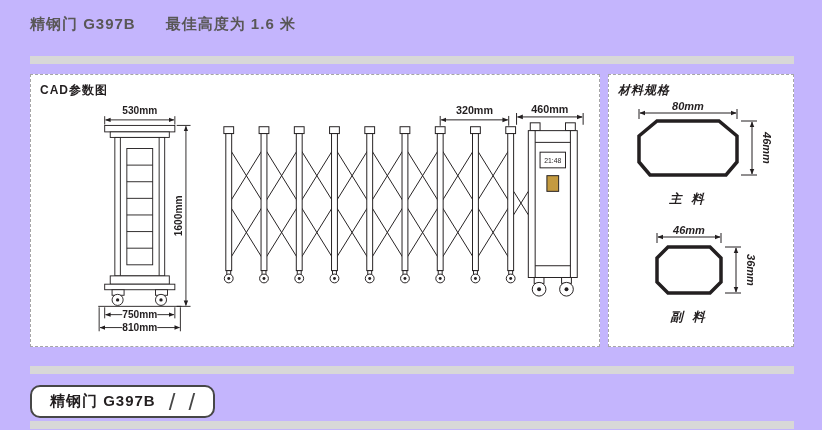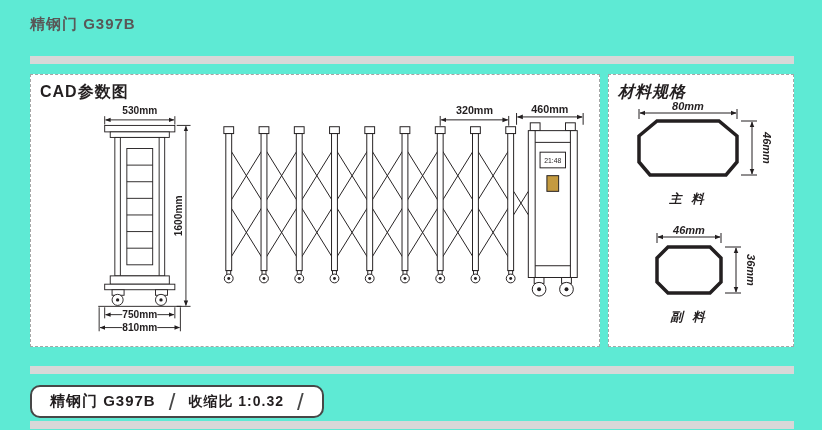--- a/index.html
+++ b/index.html
@@ -1,39 +1,39 @@
 <!DOCTYPE html>
 <html><head>
 <meta charset="utf-8">
 <style>
   * { margin:0; padding:0; box-sizing:border-box; }
   html,body { background:#ffffff; }
   body {
     width:822px; height:430px; position:relative; overflow:hidden;
     font-family:"Liberation Sans", sans-serif; color:#231f20;
   }
-  .page { position:absolute; inset:0; background:#5eead4; }
+  .page { position:absolute; inset:0; background:#c4b5fd; }
 
   .title-row {
     position:absolute; left:30px; top:15px;
     display:flex; align-items:baseline; gap:30px;
     font-size:15px; font-weight:bold; letter-spacing:1px; color:#595757;
   }
 
   .bar { position:absolute; left:30px; width:764px; height:8px; background:#d8d8d8; }
   .bar.b1 { top:56px; }
   .bar.b2 { top:366px; }
   .bar.b3 { top:421px; }
 
   .panel { position:absolute; top:74px; height:273px; border:1px dashed #a6a6a6; background:#fff; }
   .panel.cad { left:30px;  width:570px; }
   .panel.mat { left:608px; width:186px;font-style:italic; }
   .panel-title {
     position:absolute; left:9px; top:7px;
-    font-size:16px; font-weight:bold; color:#231f20; letter-spacing:1px;
+    font-size:12px; font-weight:bold; color:#231f20; letter-spacing:1px;
   }
 
   .drawing { position:absolute; }
   .post-drawing { left:58px;  top:30px; }
   .gate-drawing { left:186px; top:28px; }
   .main-profile { left:16px;  top:26px; }
   .sub-profile  { left:16px;  top:150px; }
 
   svg text { font-family:"Liberation Sans", sans-serif; }
   .dim    { font-size:11px; font-weight:bold; fill:#231f20; }
@@ -53,20 +53,21 @@
   .footer-pill .ratio { font-size:14px; font-weight:bold; letter-spacing:1px; }
   .footer-pill .sep   { font-size:24px; font-weight:300; color:#474747; line-height:1; }
 </style>
 </head>
 <body>
 
 <div class="page">
 
   <div class="title-row">
     <span>精钢门 G397B</span>
+    <span>最佳高度为 1.6 米</span>
   </div>
 
   <div class="bar b1"></div>
 
   <div class="panel cad">
     <div class="panel-title">CAD参数图</div>
 
     <svg class="drawing post-drawing" width="120" height="231" viewBox="0 0 130 250">
       <defs>
         <marker id="arr" viewBox="0 0 10 10" refX="9" refY="5" markerWidth="6" markerHeight="6" orient="auto-start-reverse">
@@ -242,19 +243,18 @@
       </g>
       <text class="plabel" x="64" y="96" text-anchor="middle">副 料</text>
     </svg>
   </div>
 
   <div class="bar b2"></div>
 
   <div class="footer-pill">
     <span class="model">精钢门 G397B</span>
     <span class="sep">/</span>
-    <span class="ratio">收缩比 1:0.32</span>
     <span class="sep">/</span>
   </div>
 
   <div class="bar b3"></div>
 
 </div>
 
 </body></html>

